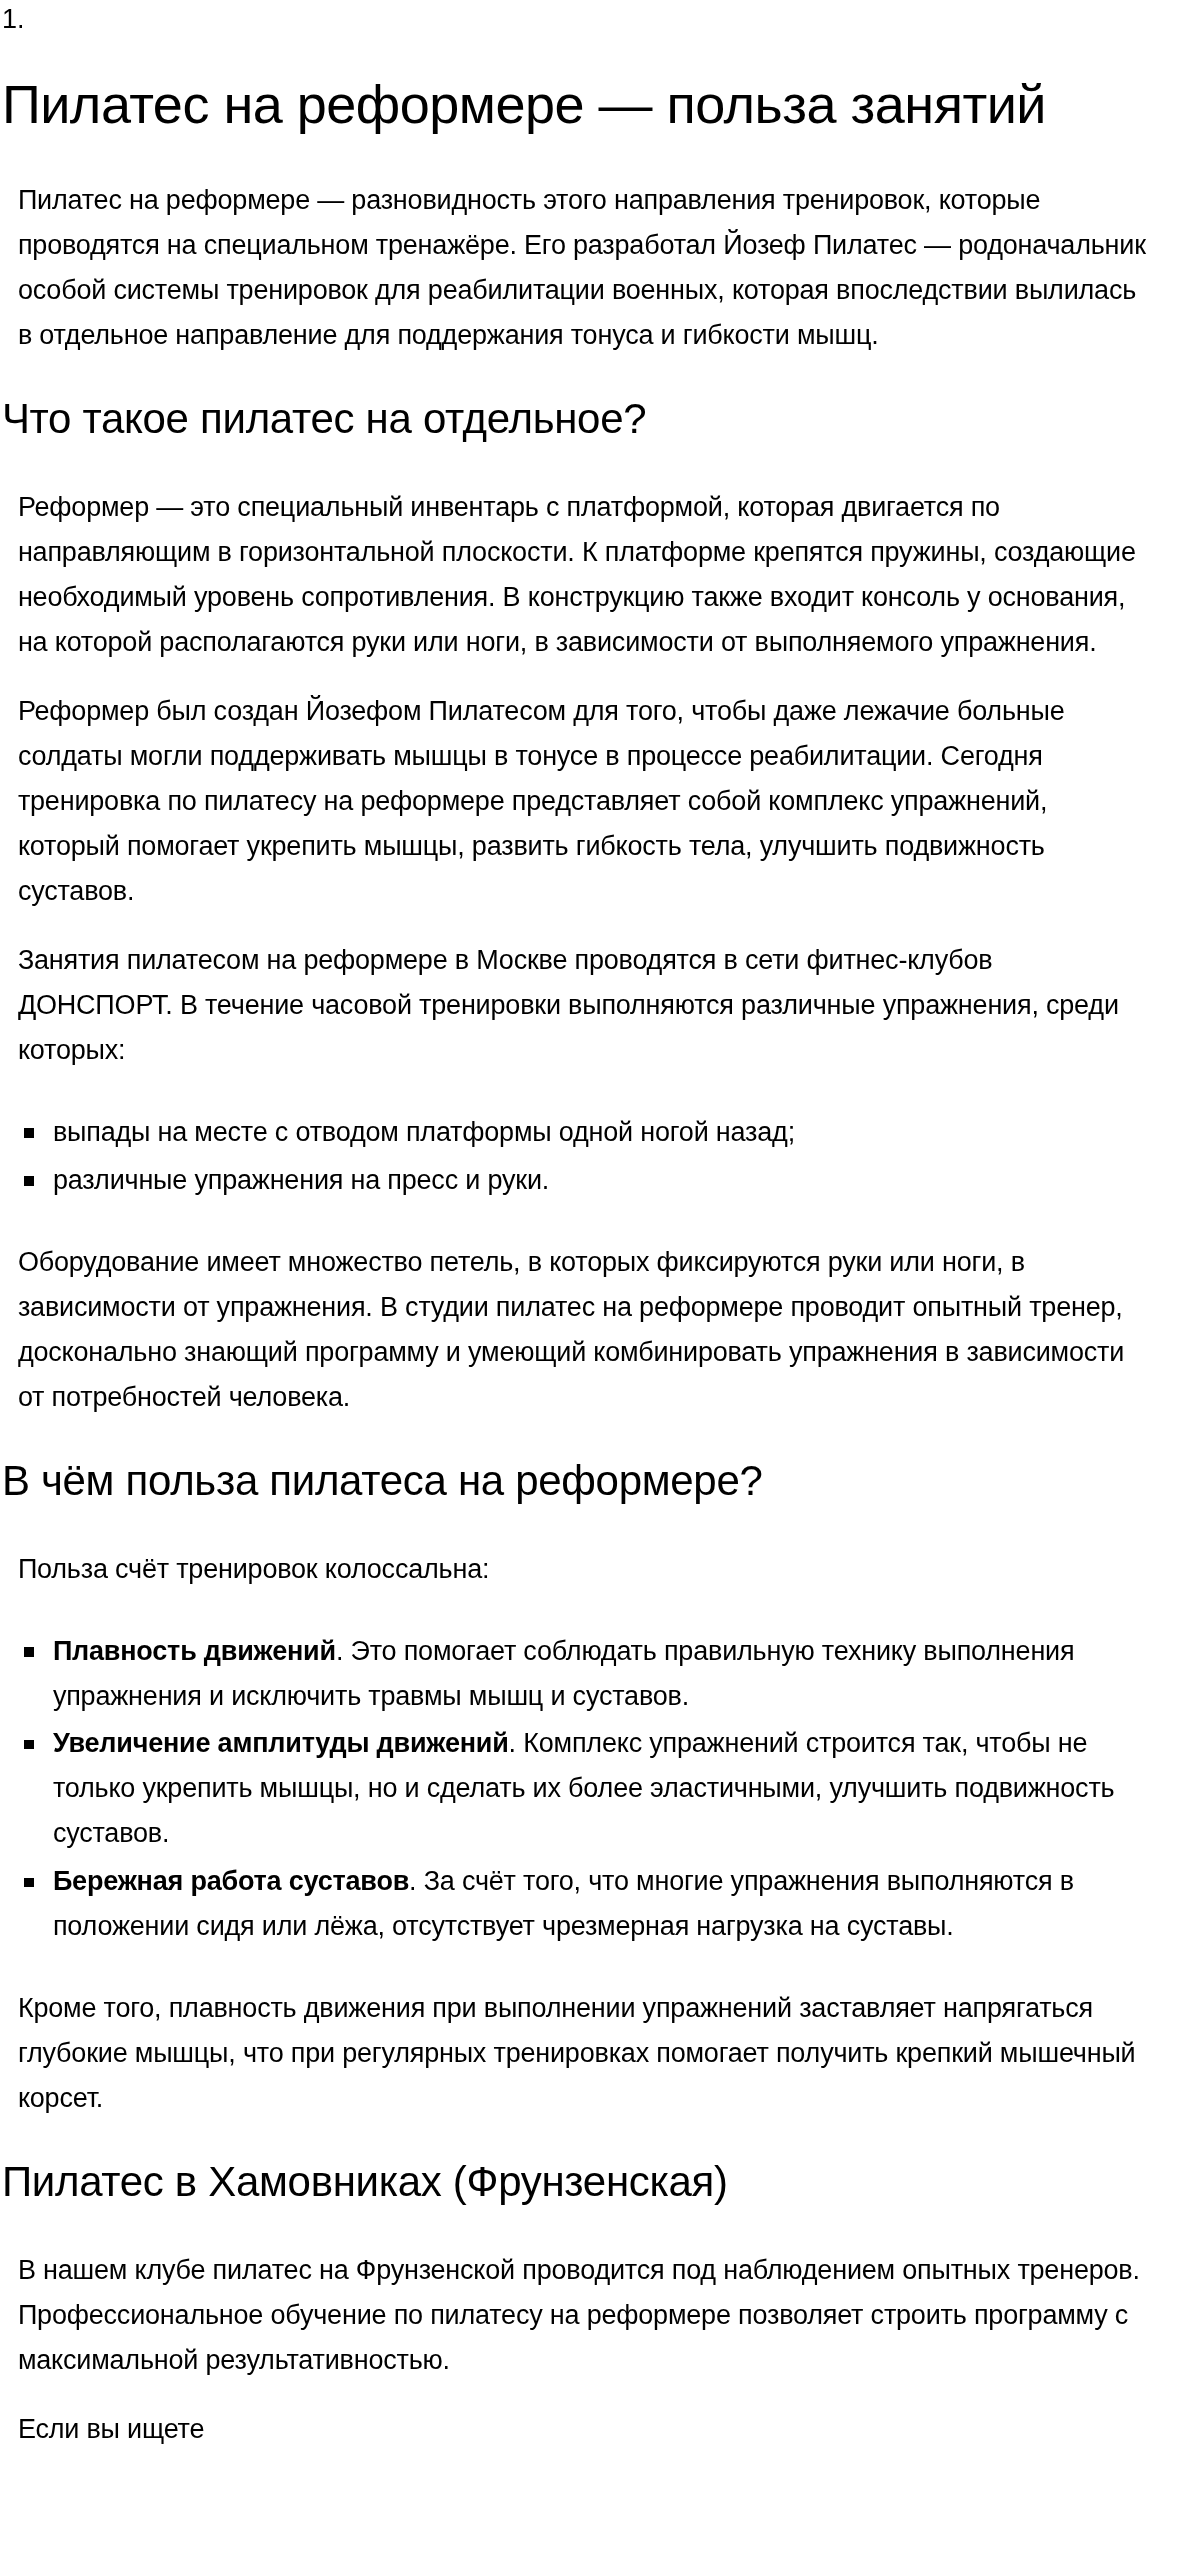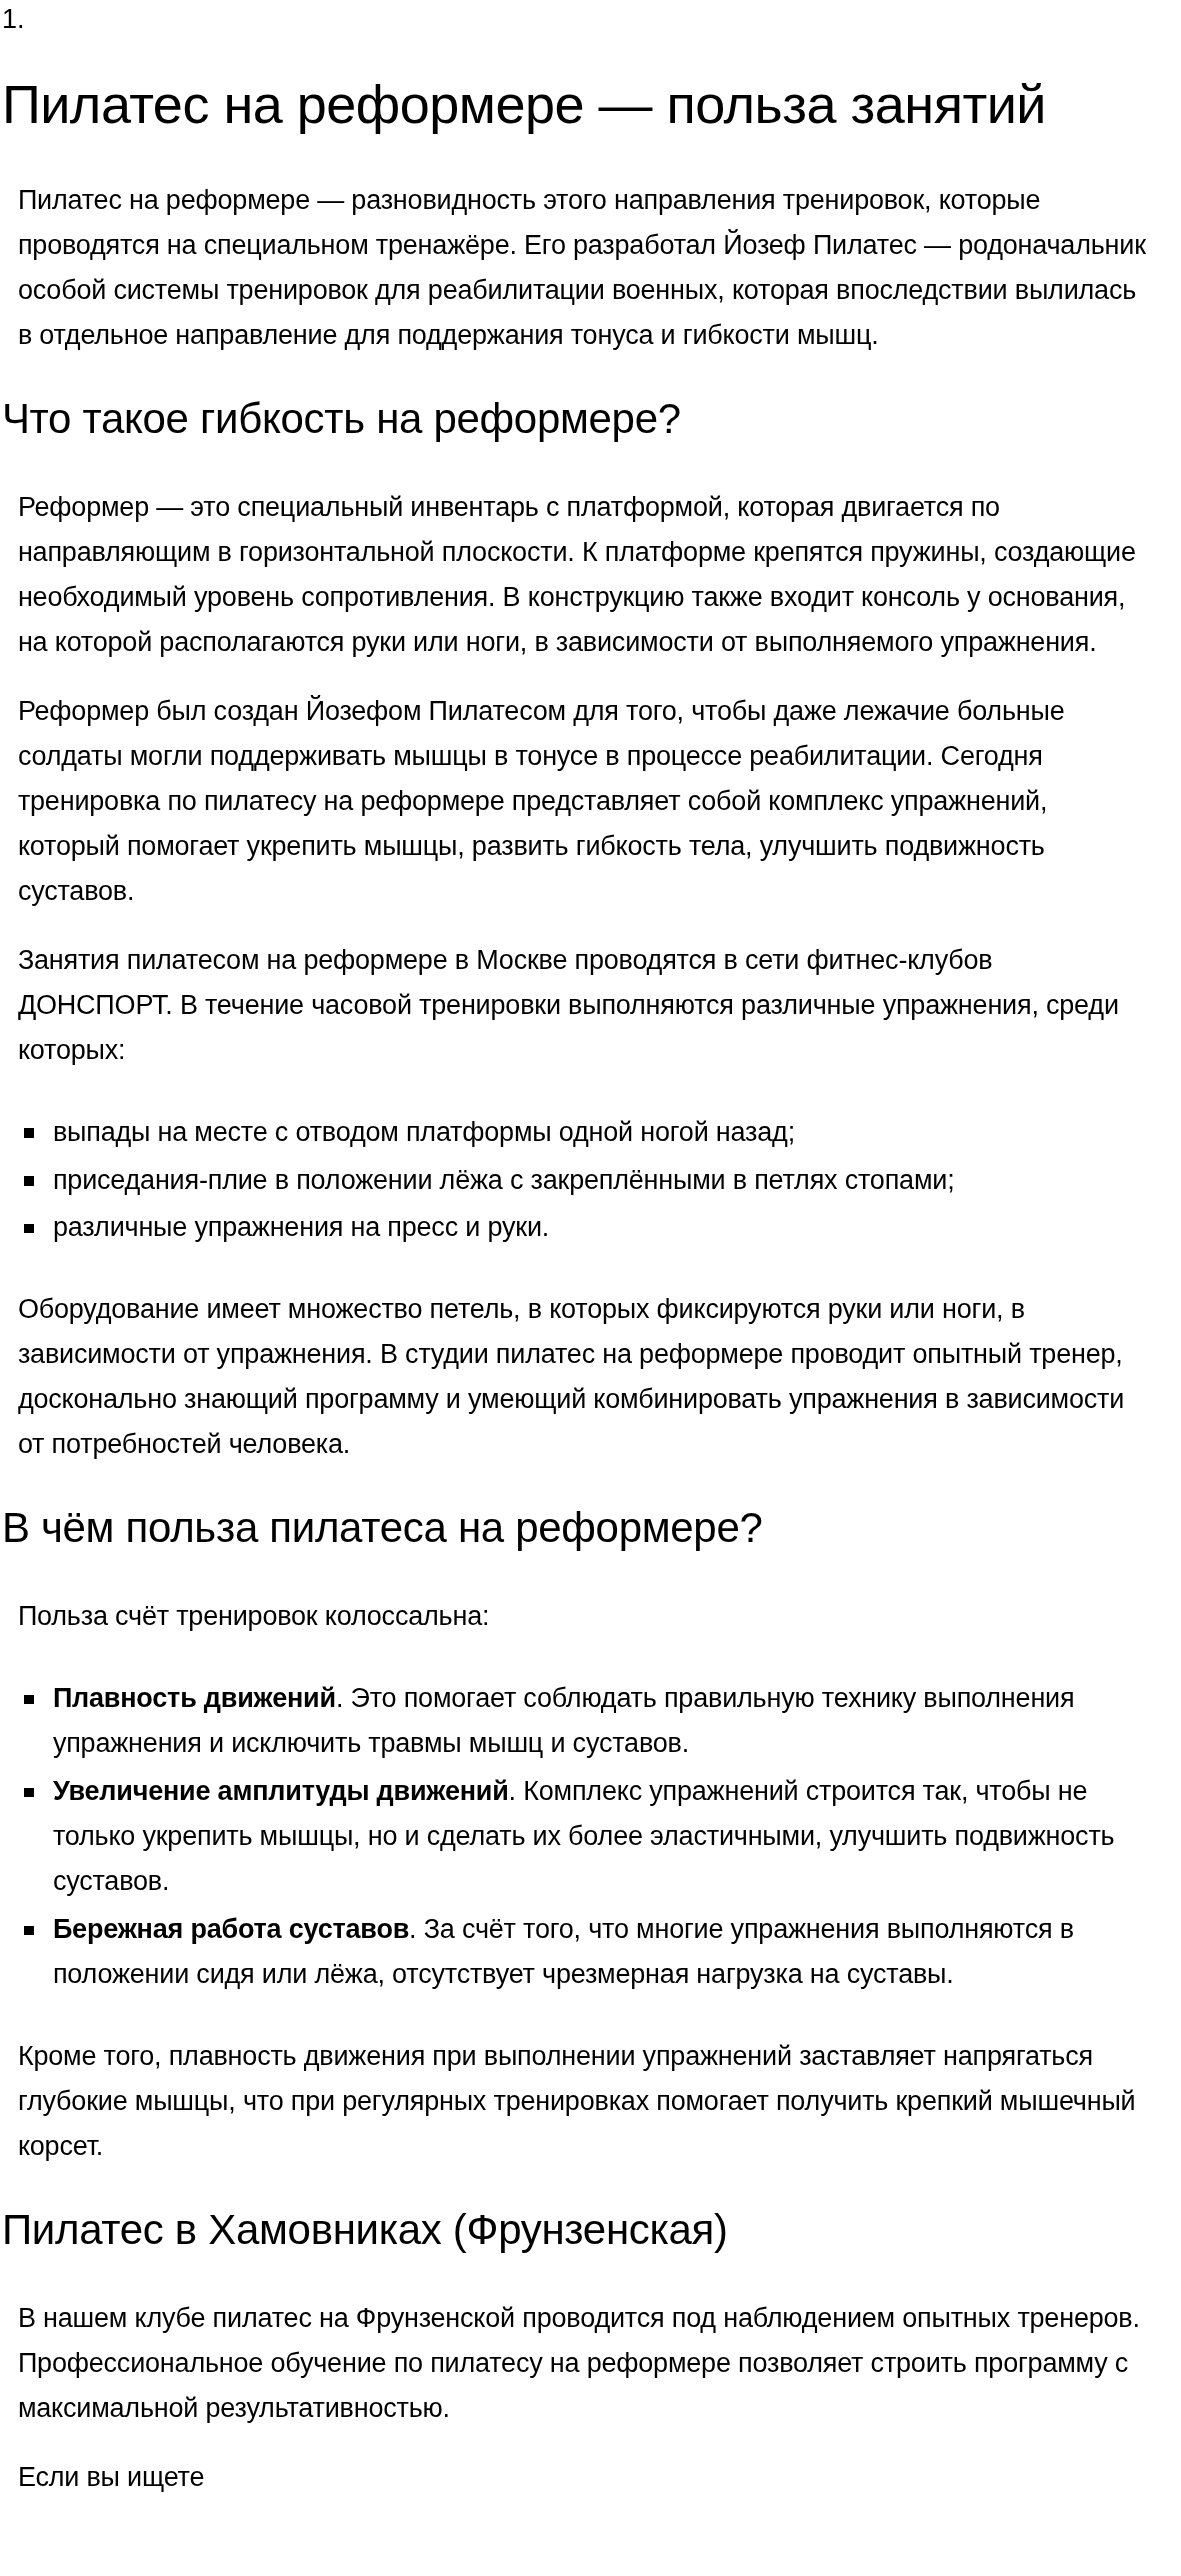--- a/index.html
+++ b/index.html
@@ -71,36 +71,32 @@
 <body>
 
 <div class="page">
 
   <div class="doc-number">1.</div>
 
   <h1 class="doc-title">Пилатес на реформере — польза занятий</h1>
 
   <p class="body-text">Пилатес на реформере — разновидность этого направления тренировок, которые проводятся на специальном тренажёре. Его разработал Йозеф Пилатес — родоначальник особой системы тренировок для реабилитации военных, которая впоследствии вылилась в отдельное направление для поддержания тонуса и гибкости мышц.</p>
 
-  <h2 class="section-heading">Что такое гибкость на реформере?</h2>
+  <h2 class="section-heading">Что такое пилатес на отдельное?</h2>
 
   <p class="body-text">Реформер — это специальный инвентарь с платформой, которая двигается по направляющим в горизонтальной плоскости. К платформе крепятся пружины, создающие необходимый уровень сопротивления. В конструкцию также входит консоль у основания, на которой располагаются руки или ноги, в зависимости от выполняемого упражнения.</p>
 
   <p class="body-text">Реформер был создан Йозефом Пилатесом для того, чтобы даже лежачие больные солдаты могли поддерживать мышцы в тонусе в процессе реабилитации. Сегодня тренировка по пилатесу на реформере представляет собой комплекс упражнений, который помогает укрепить мышцы, развить гибкость тела, улучшить подвижность суставов.</p>
 
   <p class="body-text">Занятия пилатесом на реформере в Москве проводятся в сети фитнес-клубов ДОНСПОРТ. В течение часовой тренировки выполняются различные упражнения, среди которых:</p>
 
   <ul class="bullet-list">
     <li>
       <span class="bullet-square"></span>
       <span>выпады на месте с отводом платформы одной ногой назад;</span>
-    </li>
-    <li>
-      <span class="bullet-square"></span>
-      <span>приседания-плие в положении лёжа с закреплёнными в петлях стопами;</span>
     </li>
     <li>
       <span class="bullet-square"></span>
     </li>
     <li>
       <span class="bullet-square"></span>
       <span>различные упражнения на пресс и руки.</span>
     </li>
   </ul>
 

